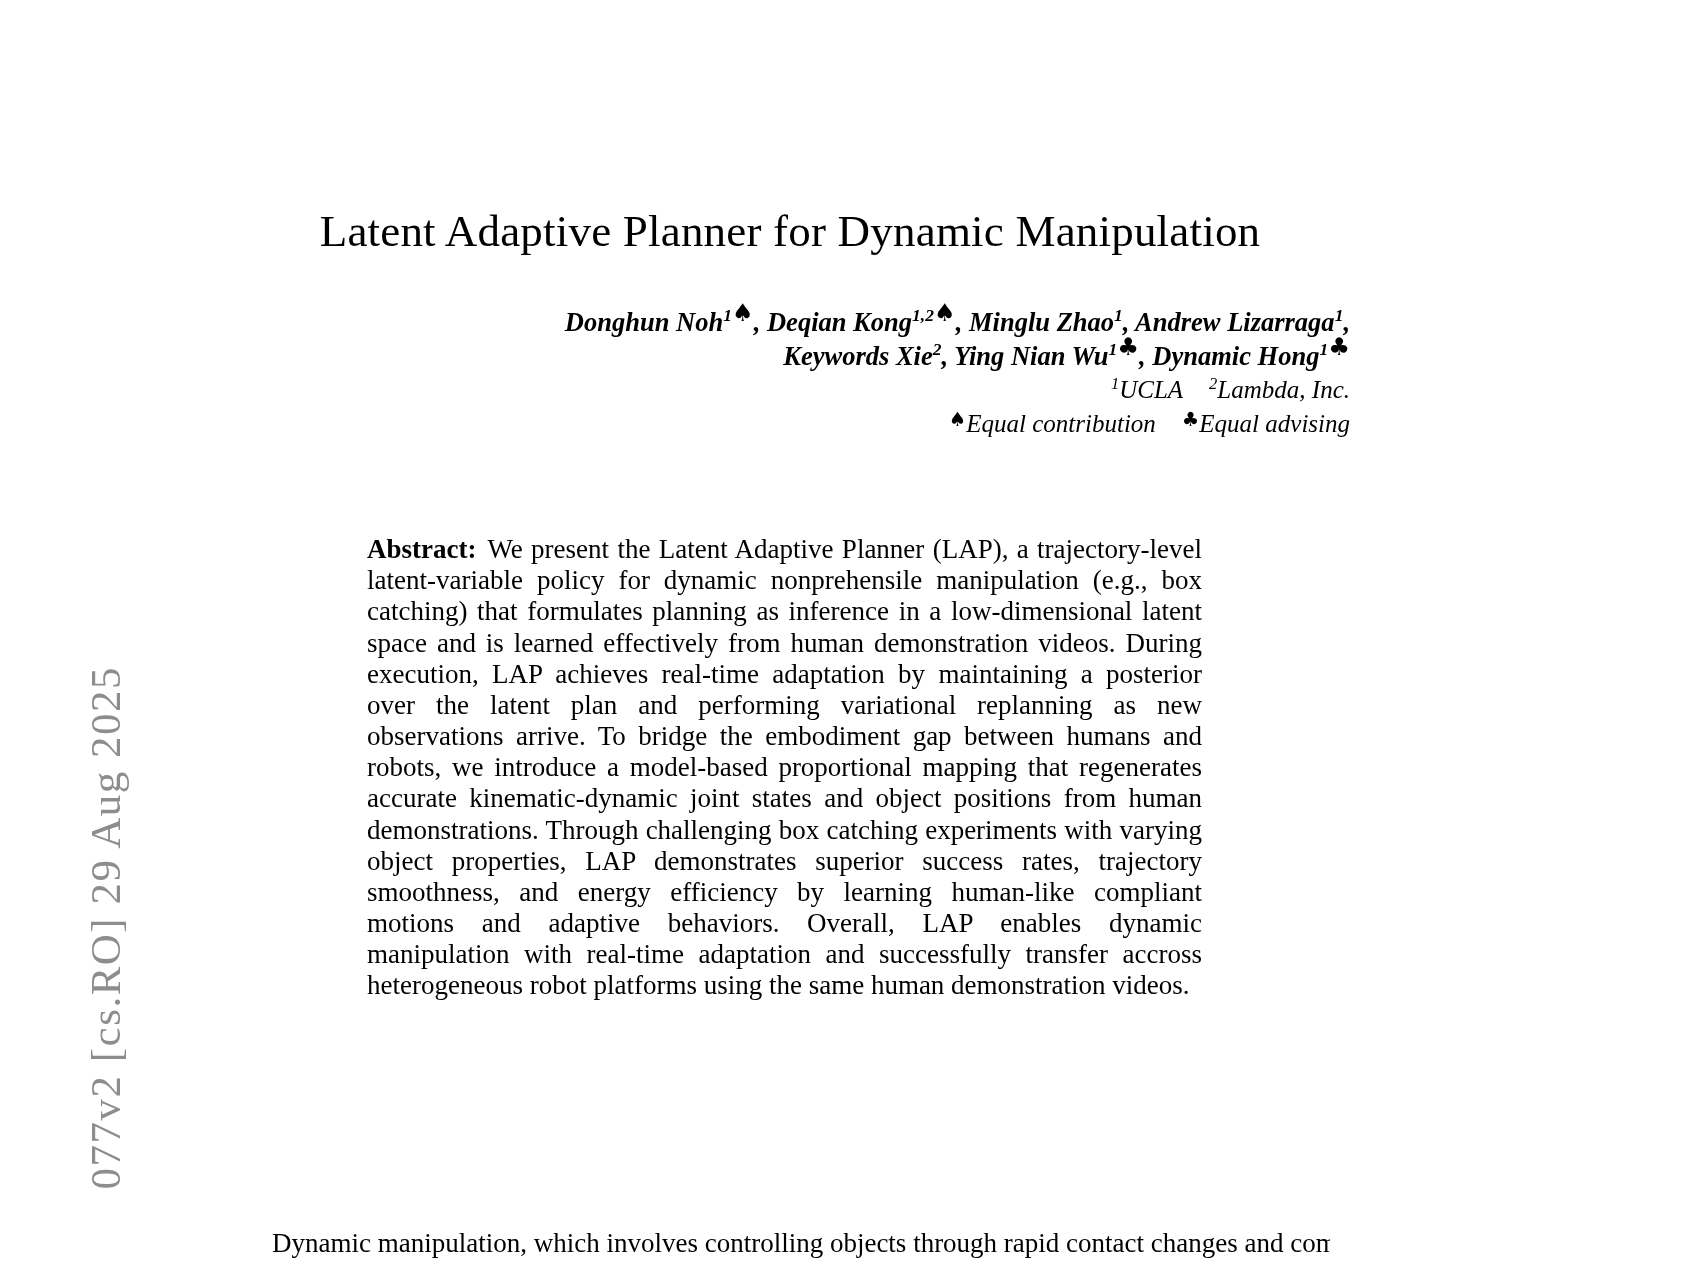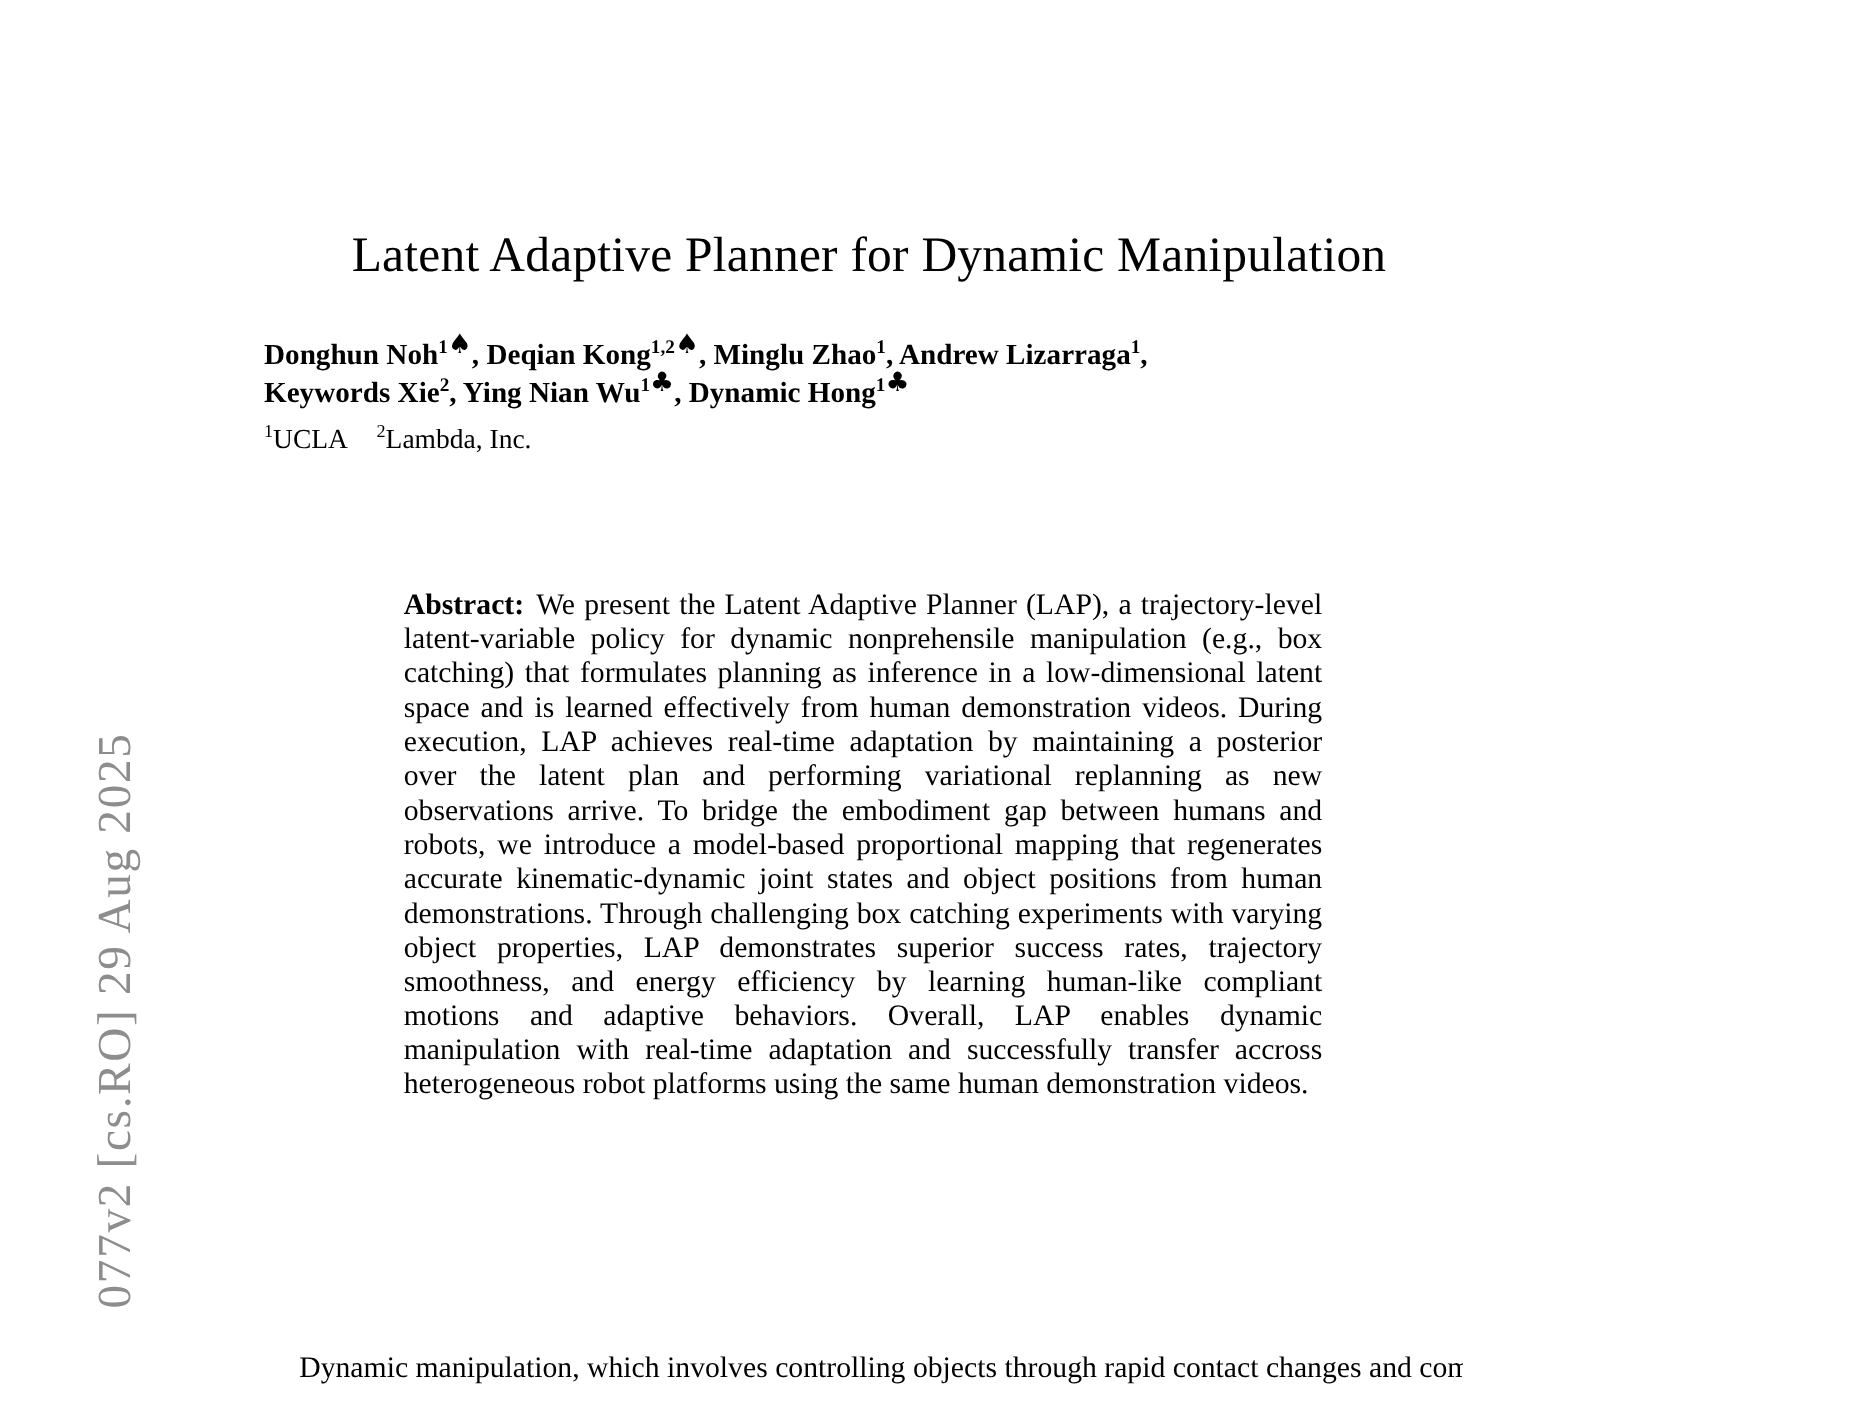--- a/index.html
+++ b/index.html
@@ -51,33 +51,34 @@
     font-weight: normal;
     line-height: 1.18;
     letter-spacing: 0.2px;
   }
 
   #authors {
     position: absolute;
     left: 240px;
     top: 305px;
     width: 1110px;
-    text-align: left;
+    text-align: right;
+    font-style: italic;
   }
   .author-line {
     font-size: 26.5px;
     font-weight: bold;
     line-height: 1.30;
     white-space: nowrap;
   }
   .affil-line {
     font-size: 25px;
     font-weight: normal;
     line-height: 1.30;
-    margin-top: 10px;
+    margin-top: 0;
   }
   .footnote-line {
     font-size: 25px;
     font-weight: normal;
     line-height: 1.30;
     margin-top: 1px;
   }
   .gap {
     display: inline-block;
     width: 26px;
@@ -168,20 +169,21 @@
   <div id="title">Latent Adaptive Planner for Dynamic Manipulation</div>
 
   <div id="authors">
 
     <div class="author-line"><span>Donghun Noh</span><sup>1</sup><sup class="sym">♠</sup><span>, Deqian Kong</span><sup>1,2</sup><sup class="sym">♠</sup><span>, Minglu Zhao</span><sup>1</sup><span>, Andrew Lizarraga</span><sup>1</sup><span>,</span></div>
 
     <div class="author-line"><span>Keywords Xie</span><sup>2</sup><span>, Ying Nian Wu</span><sup>1</sup><sup class="sym">♣</sup><span>, Dynamic Hong</span><sup>1</sup><sup class="sym">♣</sup></div>
 
     <div class="affil-line"><sup>1</sup><span>UCLA</span><span class="gap"></span><sup>2</sup><span>Lambda, Inc.</span></div>
 
+    <div class="footnote-line"><span class="symlead">♠</span><span>Equal contribution</span><span class="gap"></span><span class="symlead">♣</span><span>Equal advising</span></div>
 
   </div>
 
   <div id="abstract-block">
     <div id="abstract-text"><span class="lead">Abstract:</span><span class="lead-space"></span><span>We present the Latent Adaptive Planner (LAP), a trajectory-level latent-variable policy for dynamic nonprehensile manipulation (e.g., box catching) that formulates planning as inference in a low-dimensional latent space and is learned effectively from human demonstration videos. During execution, LAP achieves real-time adaptation by maintaining a posterior over the latent plan and performing variational replanning as new observations arrive. To bridge the embodiment gap between humans and robots, we introduce a model-based proportional mapping that regenerates accurate kinematic-dynamic joint states and object positions from human demonstrations. Through challenging box catching experiments with varying object properties, LAP demonstrates superior success rates, trajectory smoothness, and energy efficiency by learning human-like compliant motions and adaptive behaviors. Overall, LAP enables dynamic manipulation with real-time adaptation and successfully transfer accross heterogeneous robot platforms using the same human demonstration videos.</span></div>
   </div>
 
 
 
   <div id="body-par">Dynamic manipulation, which involves controlling objects through rapid contact changes and com-</div>

